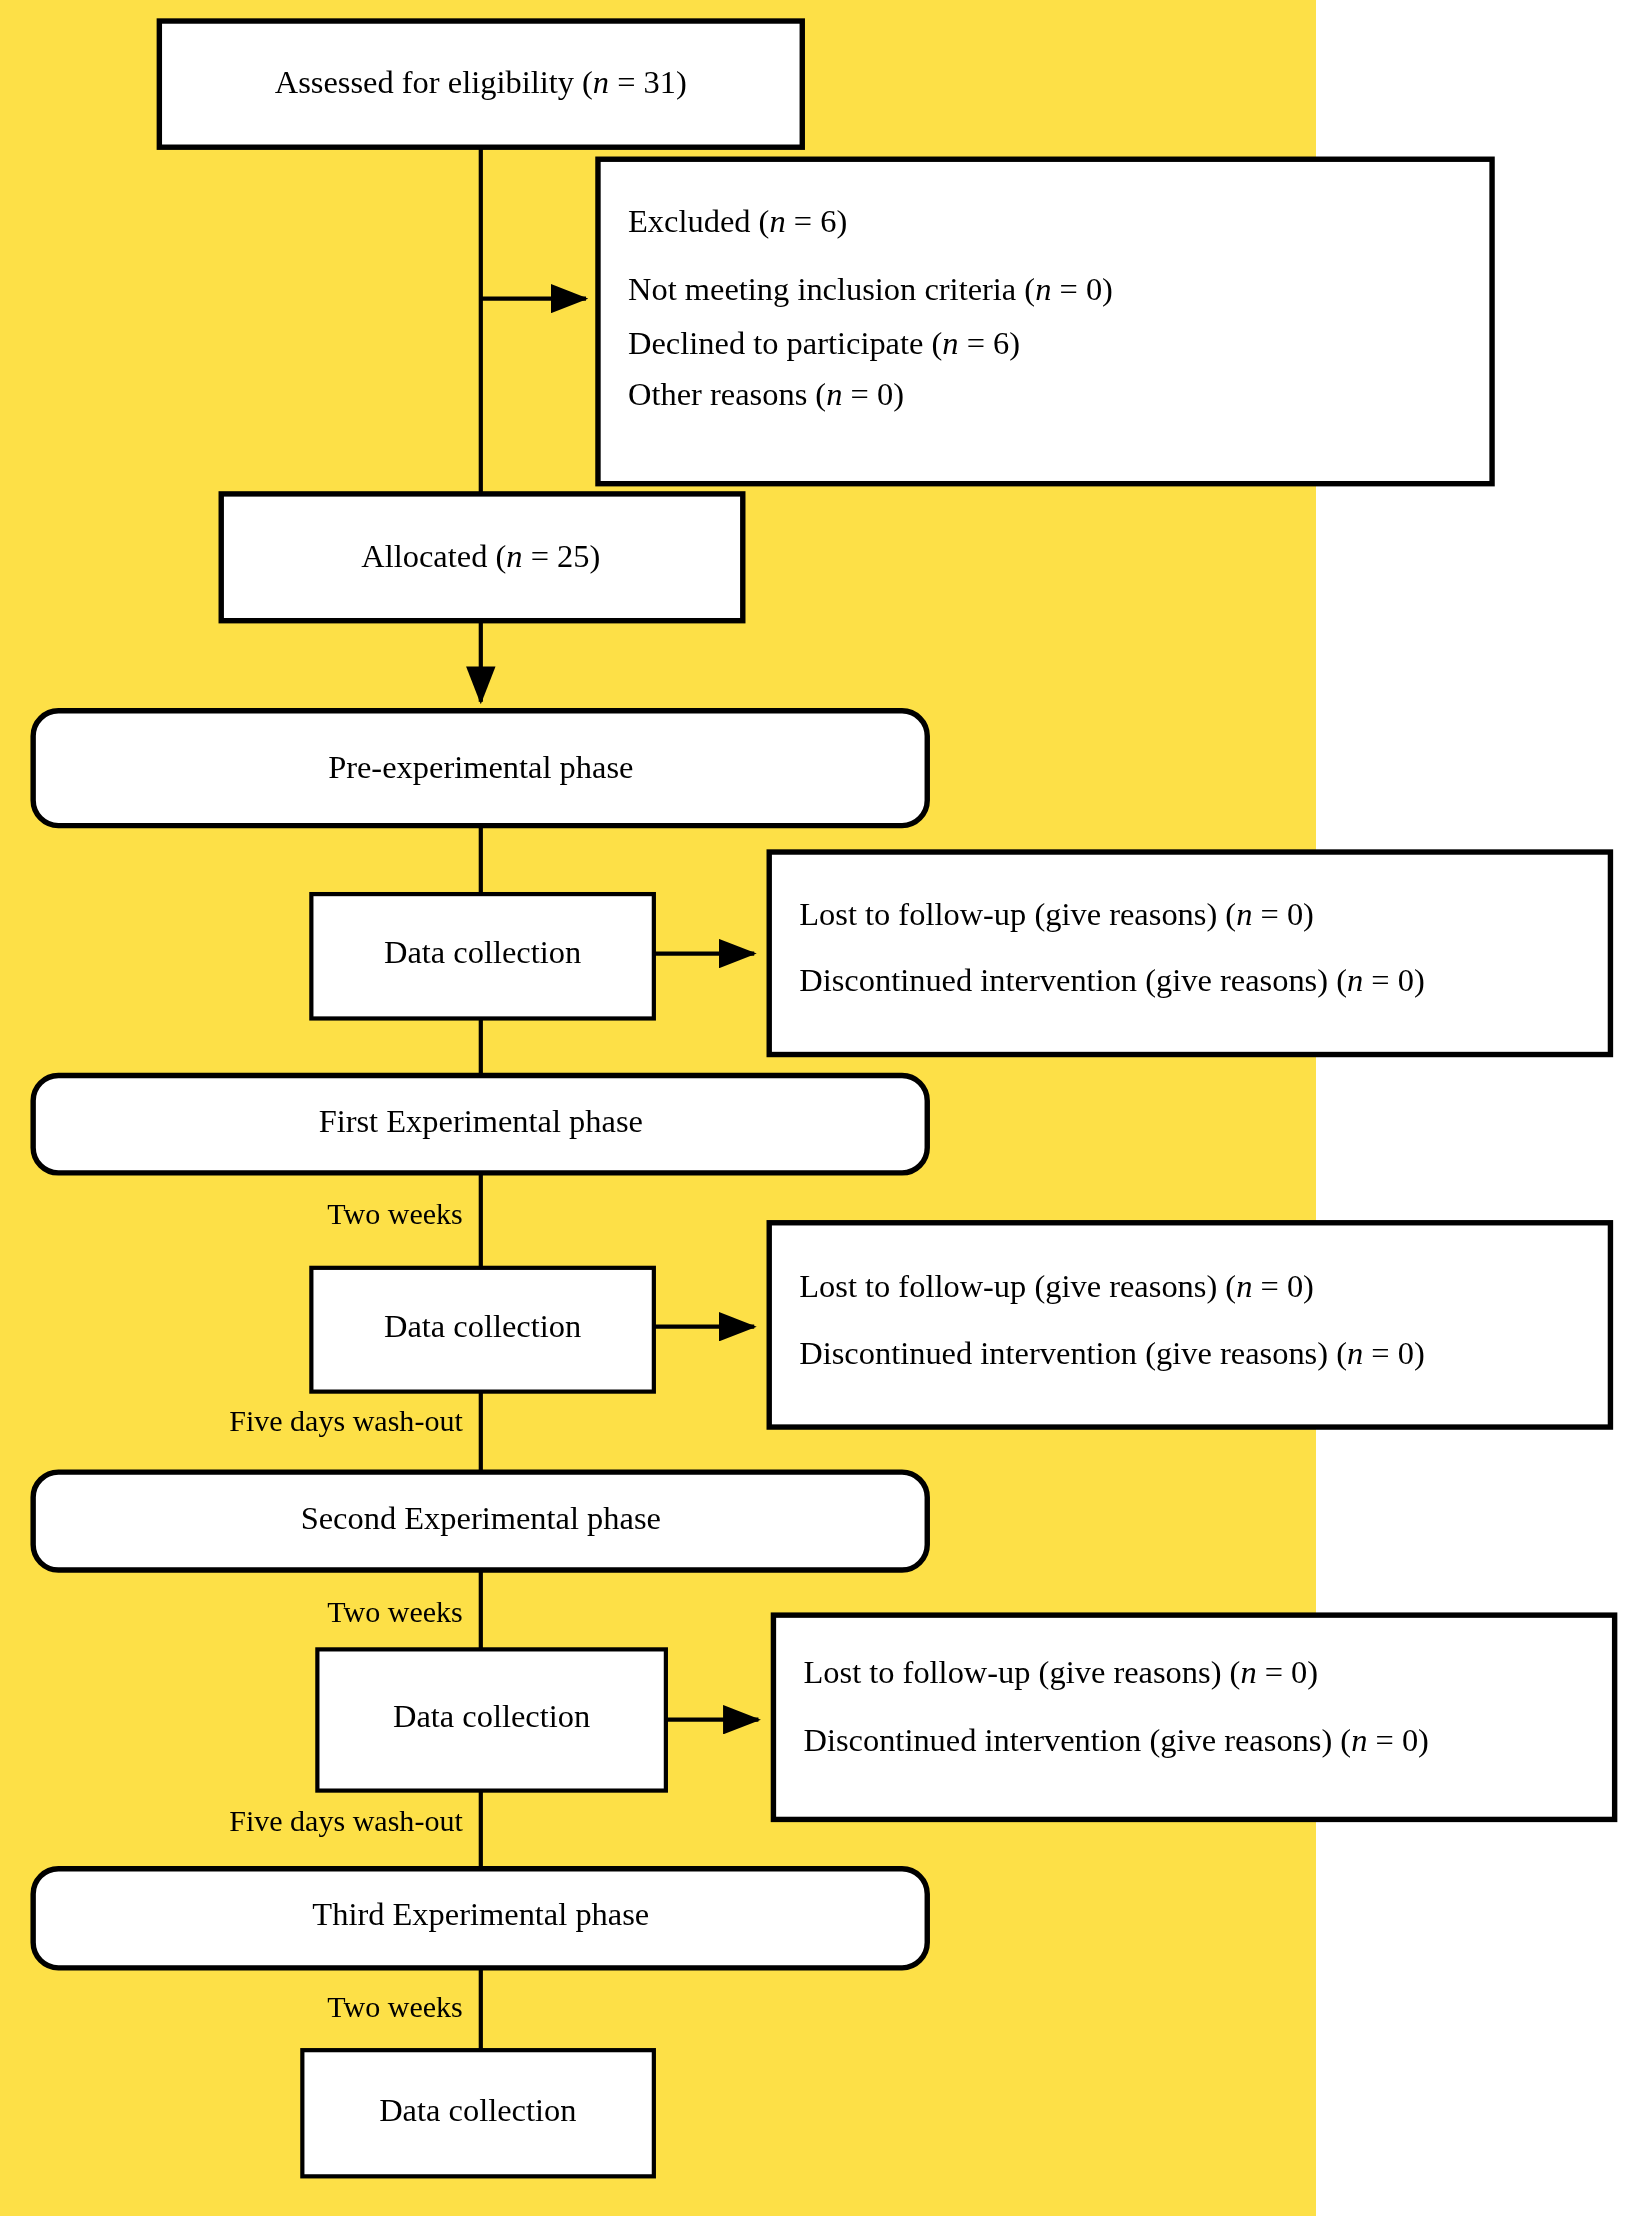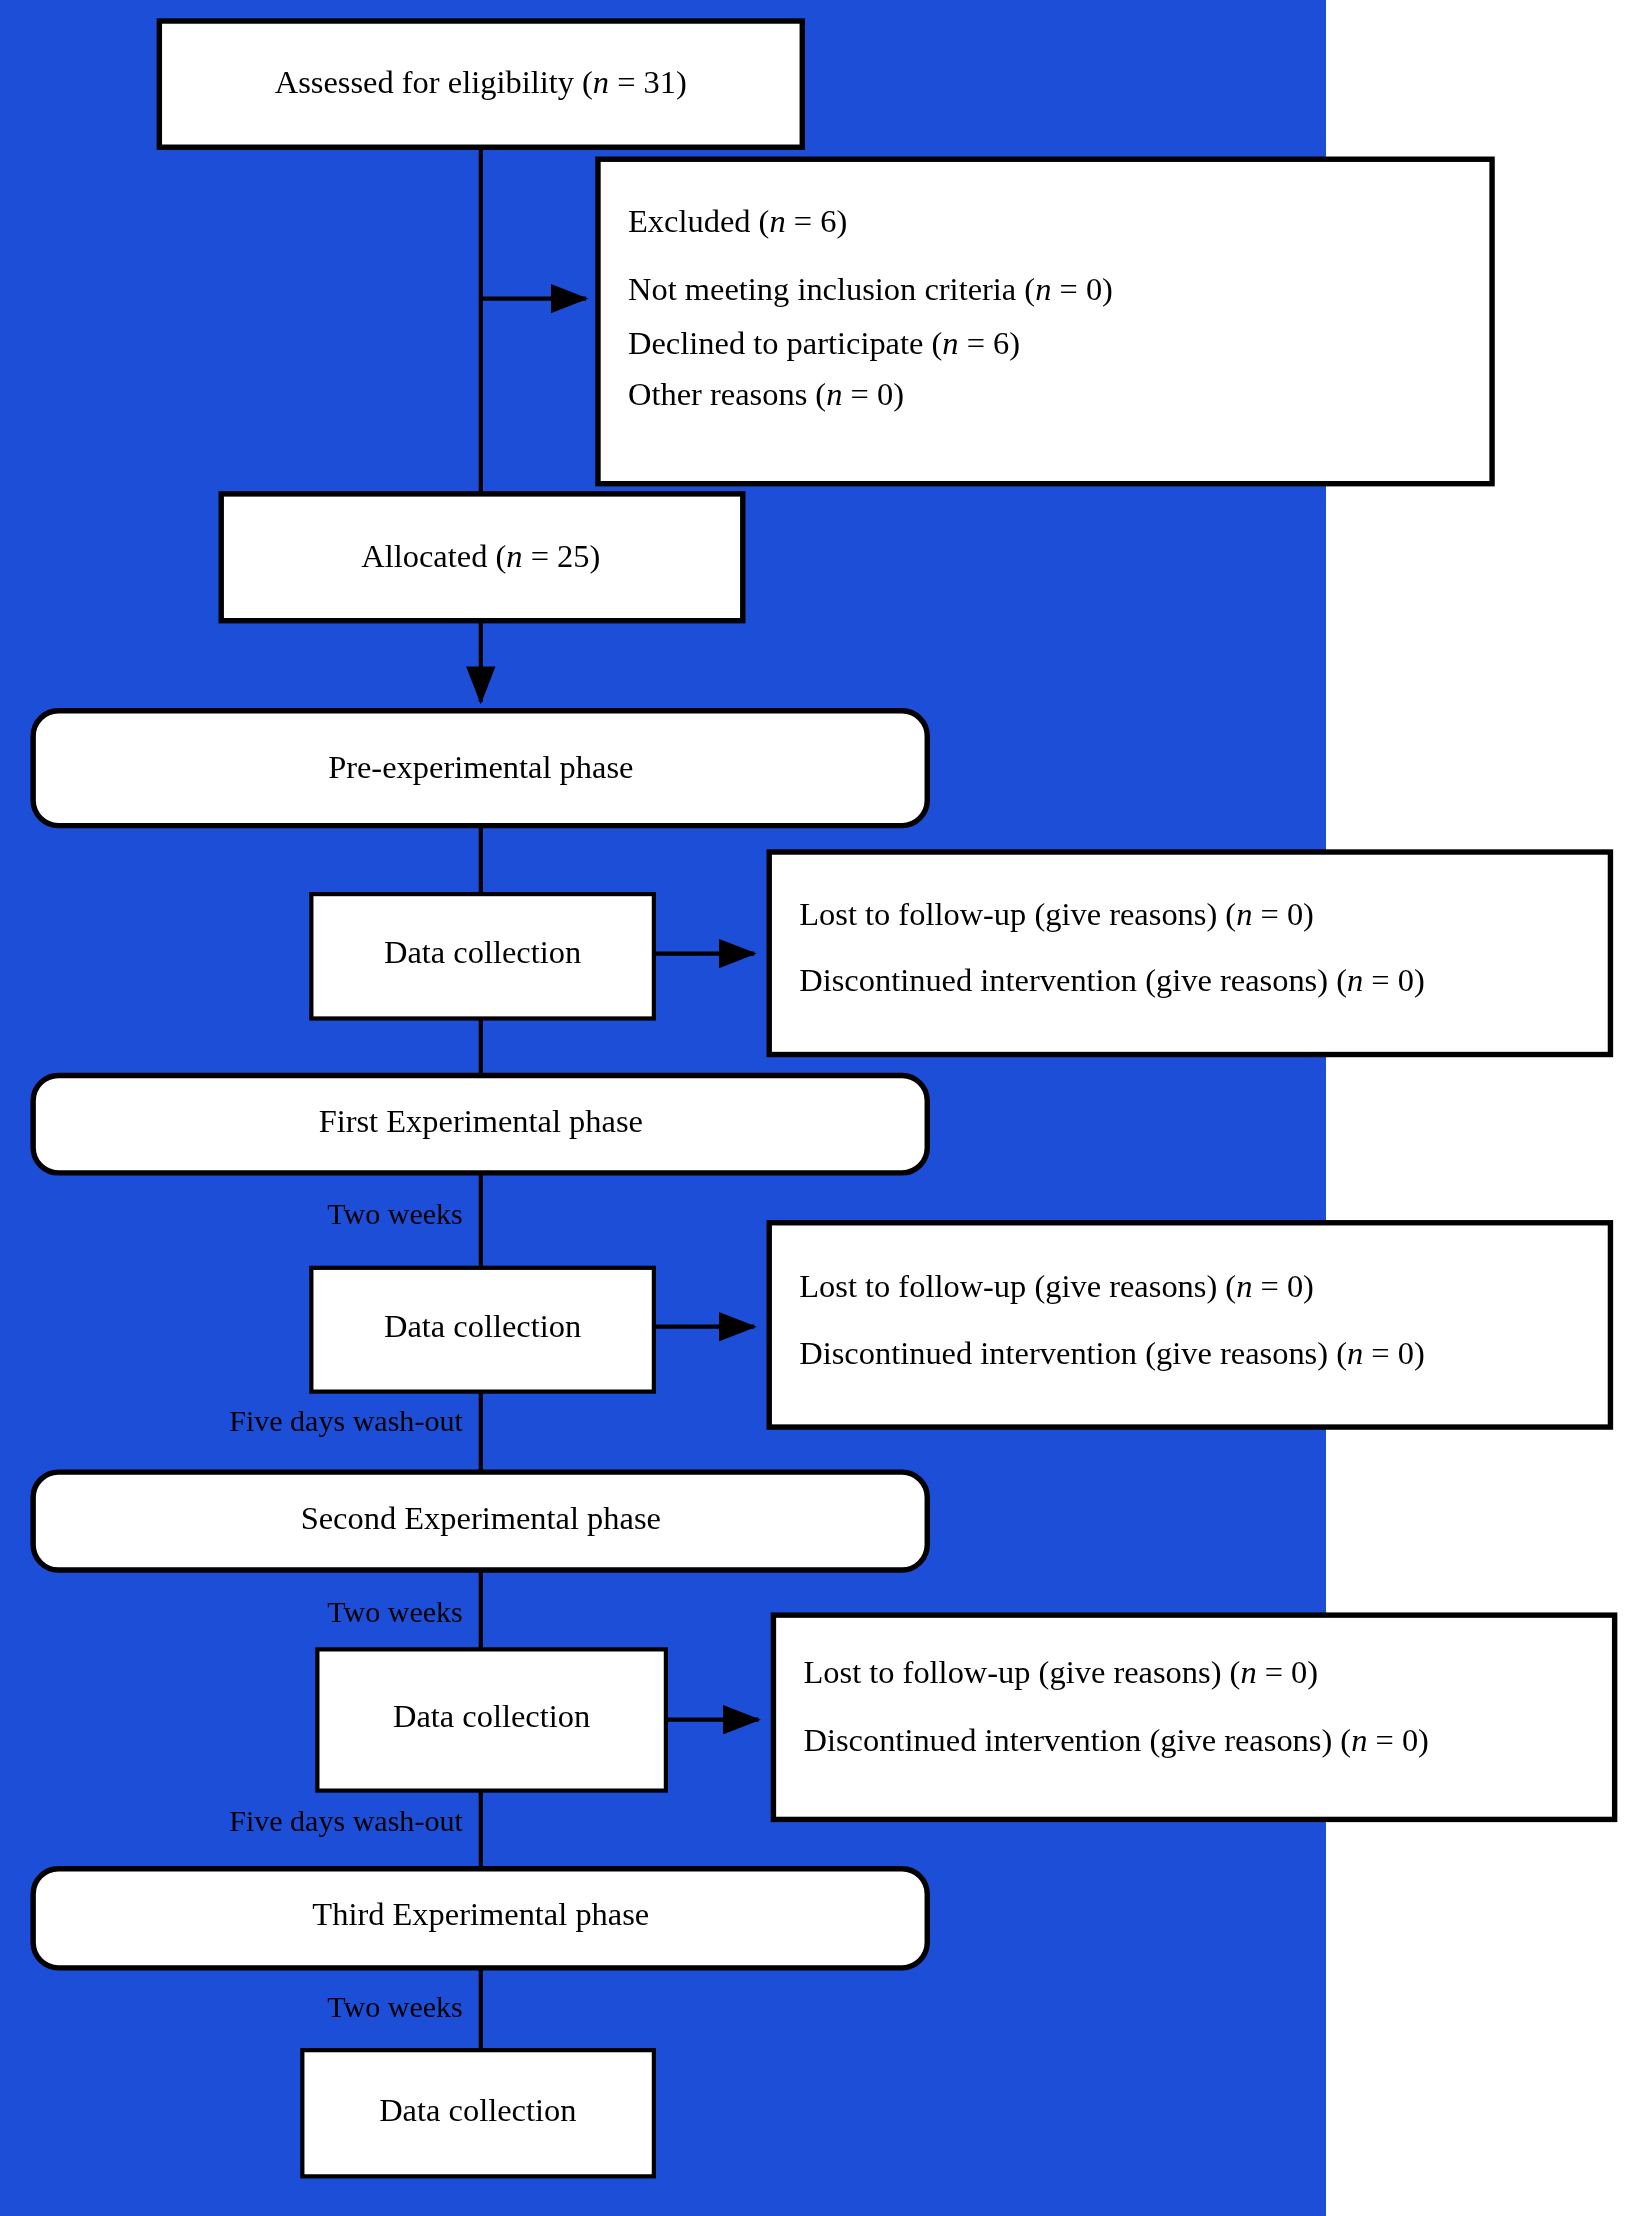--- a/index.html
+++ b/index.html
@@ -11,22 +11,21 @@
     width: 1649px;
     height: 2216px;
     font-family: "Liberation Serif", "DejaVu Serif", serif;
     color: #000000;
     overflow: hidden;
   }
   #flow-root {
     position: relative;
     width: 1316px;
     height: 2216px;
-    background: #1d4ed8;
-    padding-left: 10px;
+    background: #fde047;
   }
   svg.flow-svg {
     position: absolute;
     top: 0;
     left: 0;
     width: 1649px;
     height: 2216px;
     display: block;
   }
   .box-rect {

